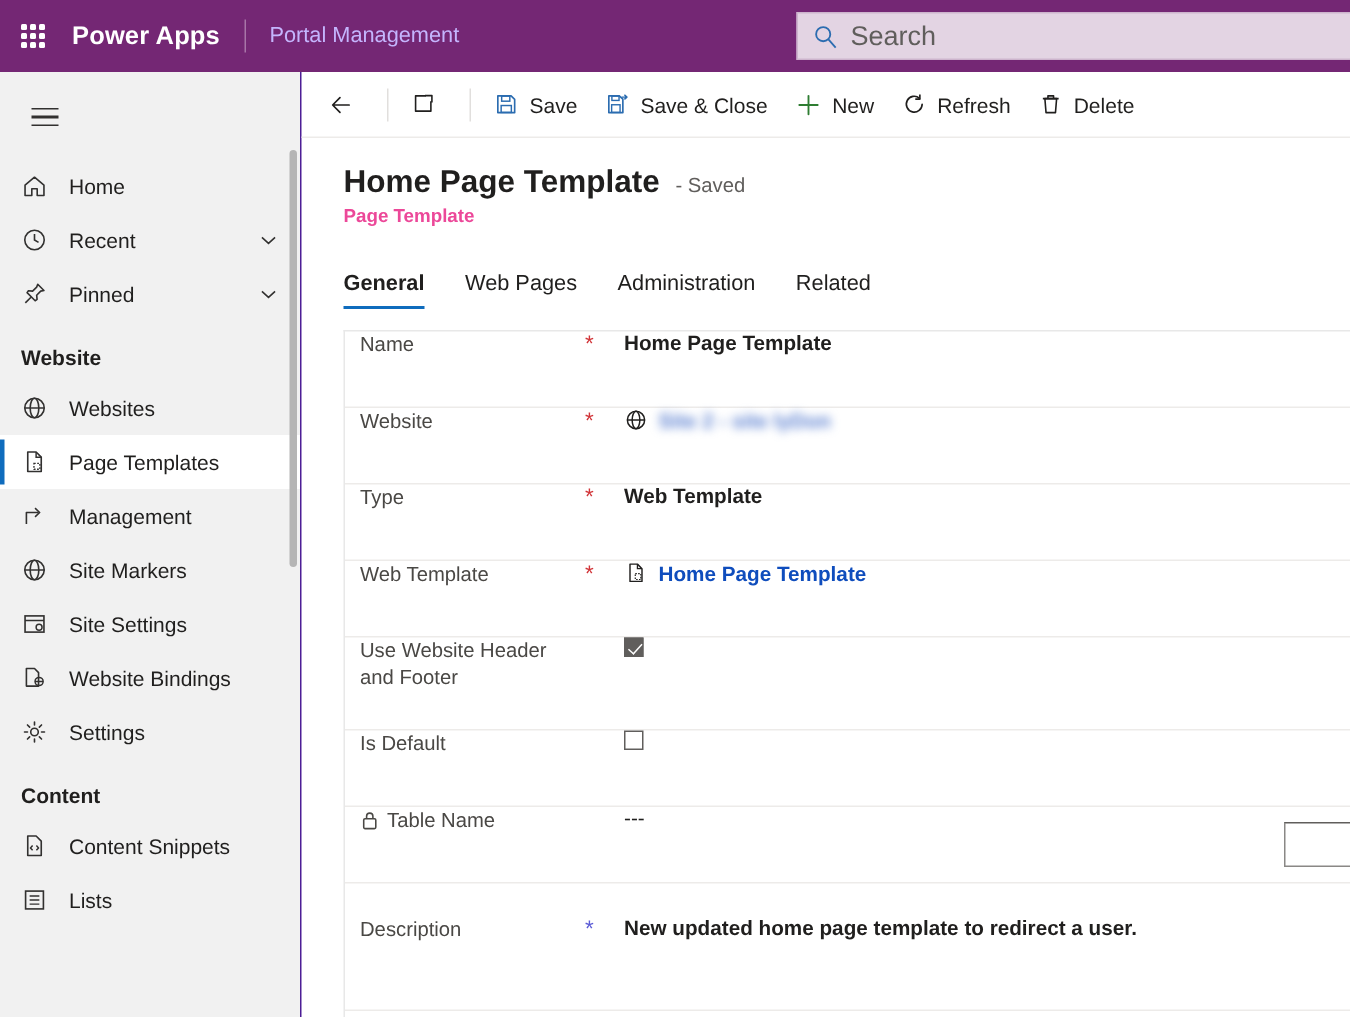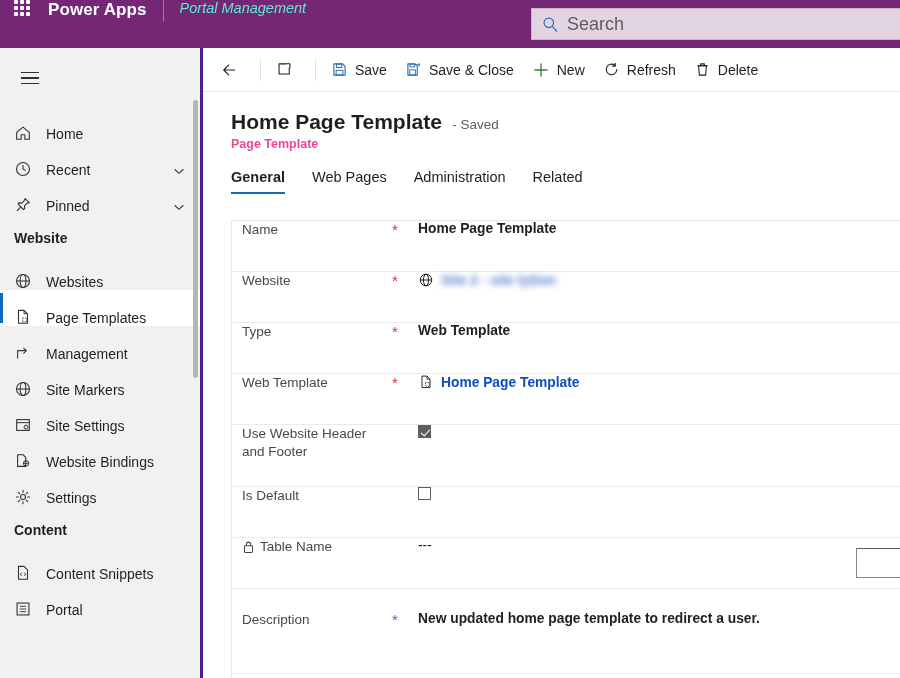--- a/index.html
+++ b/index.html
@@ -7,34 +7,34 @@
     width: 900px; height: 678px;
     font-family: "Liberation Sans", sans-serif;
     background: #ffffff;
     overflow: hidden;
   }
   #app { position: relative; width: 900px; height: 678px; }
 
   
   .topbar {
     position: absolute; left: 0; top: 0; width: 900px; height: 48px;
-    background: #742774; display: flex; 
+    background: #742774; display: flex; align-items: center;
   }
   .waffle {
     width: 16px; height: 16px; margin-left: 14px; margin-right: 14px;
     display: grid; grid-template-columns: repeat(3, 1fr); grid-template-rows: repeat(3, 1fr);
     gap: 2px; cursor: pointer;
   }
   .waffle i { display: block; width: 100%; height: 100%; background: #ffffff; border-radius: 1px; }
   .brand {
     color: #ffffff; font-size: 17px; font-weight: bold; letter-spacing: .1px;
     margin-left: 4px;
   }
   .vsep { width: 1px; height: 22px; background: #a875a8; margin: 0 16px; }
-  .appname { color: #5eead4; font-size: 14.5px; font-weight: normal; font-style: italic; }
+  .appname { color: #c4b5fd; font-size: 14.5px; font-weight: normal; }
 
   .searchbox {
     position: absolute; left: 531px; top: 8px; width: 395px; height: 32px;
     background: #e3d4e3; display: flex; align-items: center;
     border: 1px solid #cdb4cd;
   }
   .searchbox .sicon { margin-left: 10px; margin-right: 8px; display: flex; }
   .searchbox input {
     border: none; outline: none; background: transparent;
     font-family: "Liberation Sans", sans-serif; font-size: 18px; color: #3b3a39;
@@ -49,21 +49,21 @@
   }
   .hamburger {
     width: 40px; height: 40px; margin: 10px 0 4px 10px;
     display: flex; flex-direction: column; justify-content: center;
     align-items: center; gap: 4px; cursor: pointer;
   }
   .hamburger span { display: block; width: 18px; height: 1.6px; background: #323130; }
 
   .navlist { padding-top: 4px; }
   .navitem {
-    position: relative; display: flex; align-items: flex-end;
+    position: relative; display: flex; align-items: center;
     height: 36px; padding-left: 14px; cursor: pointer;
   }
   .navitem .ico { width: 22px; display: flex; align-items: center; justify-content: flex-start; flex: 0 0 22px; }
   .navitem .lbl { font-size: 14px; color: #201f1e; margin-left: 10px; flex: 1; white-space: nowrap; }
   .navitem .chev { margin-right: 14px; display: flex; }
   .navitem.sel { background: #ffffff; }
   .navitem.sel::before {
     content: ""; position: absolute; left: 0; top: 3px;
     width: 3px; height: 30px; background: #0f6cbd;
   }
@@ -72,39 +72,39 @@
     padding: 16px 0 8px 14px;
   }
   .navscroll {
     position: absolute; left: 193px; top: 52px; width: 5px; height: 278px;
     background: #b5b5b5; border-radius: 3px; cursor: pointer;
   }
 
   
   .main {
     position: absolute; left: 200px; top: 48px; width: 700px; height: 630px;
-    background: #ffffff; border-left: 3px solid #4c1d95;
+    background: #ffffff; border-left: 1px solid #4c1d95;
   }
   .cmdbar {
     height: 44px; display: flex; align-items: center;
     border-bottom: 1px solid #edebe9; padding-left: 8px;
   }
   .cmdbtn {
     display: flex; align-items: center; height: 36px; padding: 0 9px;
     font-size: 14px; color: #201f1e; cursor: pointer; white-space: nowrap;
   }
   .cmdbtn .ci { display: flex; align-items: center; margin-right: 7px; }
   .cmdsep { width: 1px; height: 22px; background: #e1dfdd; margin: 0 6px; }
 
   .titlewrap { padding: 18px 17px 0 28px; }
   .ptitle { font-size: 21px; font-weight: bold; color: #201f1e; display: inline; }
   .psaved { font-size: 13.5px; color: #605e5c; display: inline; margin-left: 6px; }
   .psub { font-size: 12.5px; color: #ec4899; margin-top: 3px; font-weight: bold; }
 
-  .tabs { display: flex; padding-left: 28px; margin-top: 18px; }
+  .tabs { display: flex; padding-left: 28px; margin-top: 30px; }
   .tab {
     position: relative; font-size: 14.5px; color: #201f1e;
     padding: 0 13px 9px 0; margin-right: 14px; cursor: pointer;
   }
   .tab.active { font-weight: bold; }
   .tab.active::after {
     content: ""; position: absolute; left: 0; right: 13px; bottom: 0;
     height: 2.5px; background: #0f6cbd;
   }
 
@@ -329,21 +329,21 @@
 
       <div class="navitem">
         <span class="ico">
           <svg width="18" height="18" viewBox="0 0 20 20">
             <rect x="3.4" y="3.4" width="13.2" height="13.2" fill="none" stroke="#323130" stroke-width="1.2"></rect>
             <line x1="6.4" y1="7" x2="13.6" y2="7" stroke="#323130" stroke-width="1"></line>
             <line x1="6.4" y1="10" x2="13.6" y2="10" stroke="#323130" stroke-width="1"></line>
             <line x1="6.4" y1="13" x2="13.6" y2="13" stroke="#323130" stroke-width="1"></line>
           </svg>
         </span>
-        <span class="lbl">Portal</span>
+        <span class="lbl">Lists</span>
       </div>
 
     </div>
 
     <div class="navscroll"></div>
   </div>
 
   <div class="main">
 
     <div class="cmdbar">

